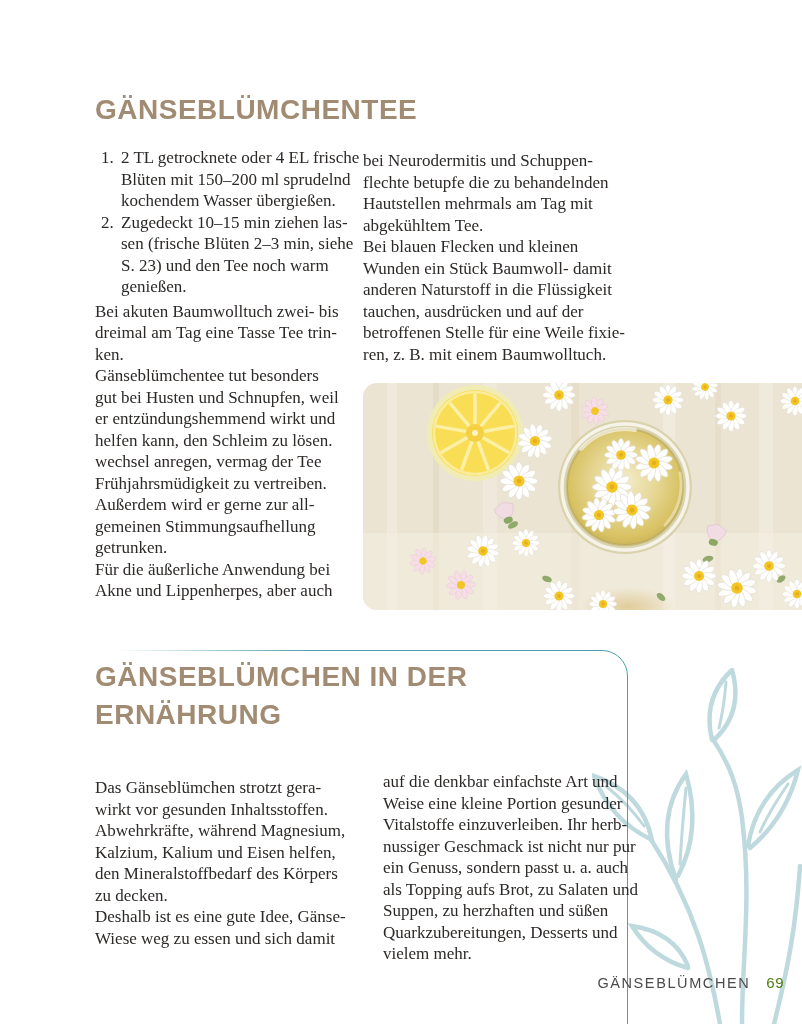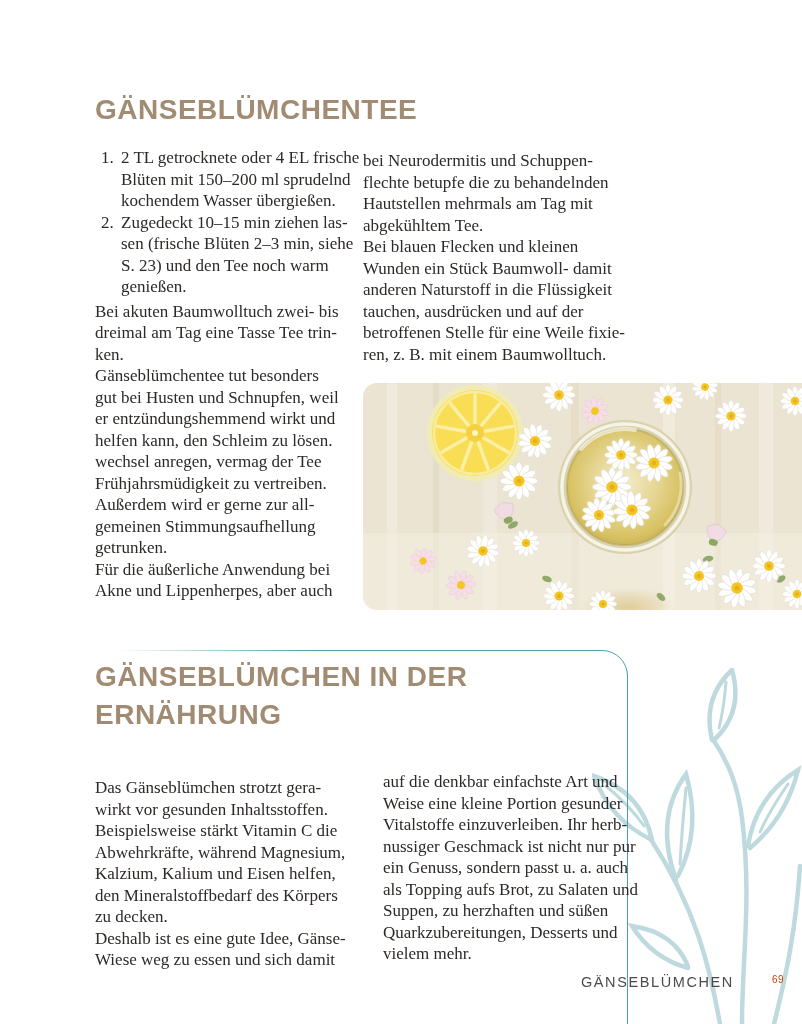--- a/index.html
+++ b/index.html
@@ -36,25 +36,25 @@
     border:1.5px solid #4d9fab;border-radius:26px;z-index:1;background:transparent;
   }
   #border-fade{
     position:absolute;left:0;top:647px;width:310px;height:7px;z-index:2;
     background:linear-gradient(to right,#ffffff 38%,rgba(255,255,255,0));
   }
   
   #plant{position:absolute;left:592px;top:668px;width:210px;height:356px;z-index:0;}
   
   #footer{
-    position:absolute;top:974px;right:18px;display:flex;gap:16px;align-items:flex-start;
+    position:absolute;top:974px;right:18px;display:flex;gap:16px;align-items:center;
     font-family:"Liberation Sans",sans-serif;font-size:14.5px;letter-spacing:1.6px;
     color:#4b4b4b;z-index:4;
   }
-  #footer .pagenum{color:#c2410c;letter-spacing:.5px;font-size:10px;margin-left:22px;}
+  #footer .pagenum{color:#4d7c0f;letter-spacing:.5px;font-size:15px;}
 </style>
 </head>
 <body>
 
 <svg id="plant" viewBox="0 0 210 356" fill="none" stroke="#bfdade" stroke-width="4.5" stroke-linecap="round">
   <path d="M128 356 C118 300 104 240 58 170"></path>
   <path d="M60 172 Q18 152 2 108 Q50 124 60 172"></path>
   <path d="M14 118 Q38 138 52 158" stroke-width="3"></path>
   <path d="M84 212 Q62 150 94 106 Q110 162 86 208"></path>
   <path d="M94 120 Q90 160 88 196" stroke-width="3"></path>
@@ -250,21 +250,20 @@
 
 <div id="title2" class="title">
   <div>GÄNSEBLÜMCHEN IN DER</div>
   <div>ERNÄHRUNG</div>
 </div>
 
 <div id="s2-left" class="col">
   <div>
       <div class="tline">Das Gänseblümchen strotzt gera-</div>
       <div class="tline">wirkt vor gesunden Inhaltsstoffen.</div>
-      <div class="tline">Beispielsweise stärkt Vitamin C die</div>
       <div class="tline">Abwehrkräfte, während Magnesium,</div>
       <div class="tline">Kalzium, Kalium und Eisen helfen,</div>
       <div class="tline">den Mineralstoffbedarf des Körpers</div>
       <div class="tline">zu decken.</div>
       <div class="tline">Deshalb ist es eine gute Idee, Gänse-</div>
       <div class="tline">Wiese weg zu essen und sich damit</div>
     </div>
 </div>
 
 <div id="s2-right" class="col">

